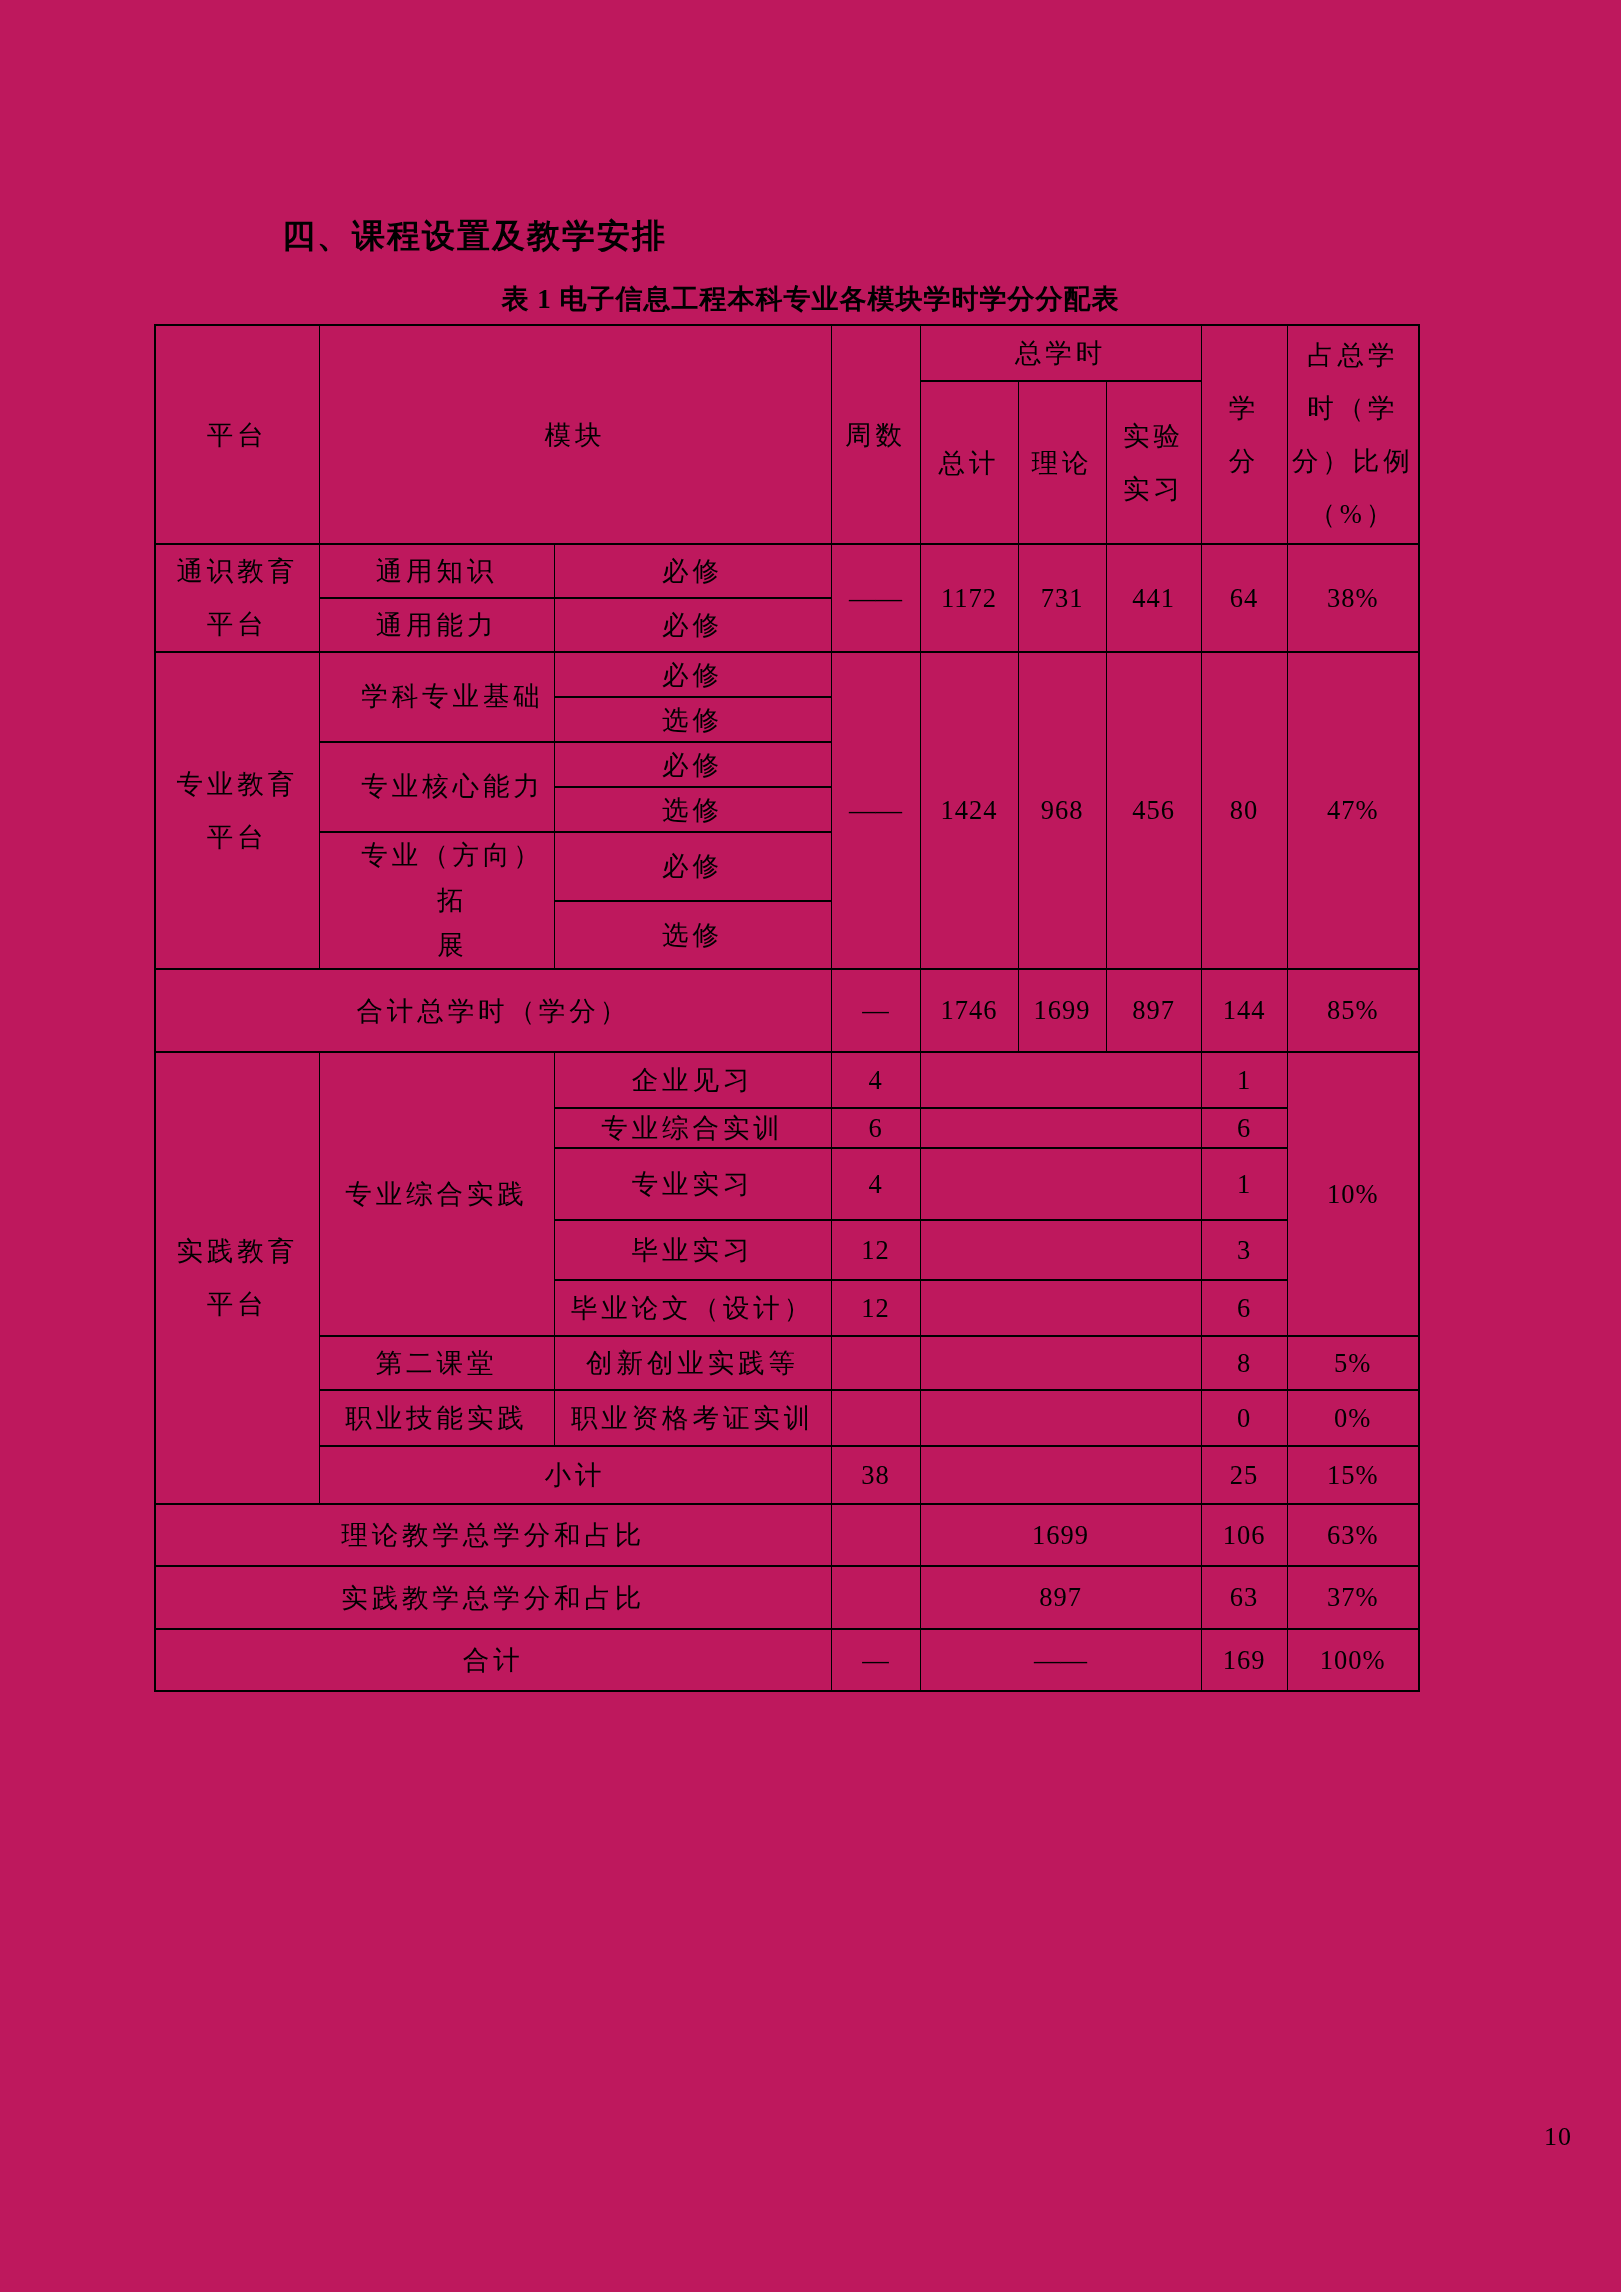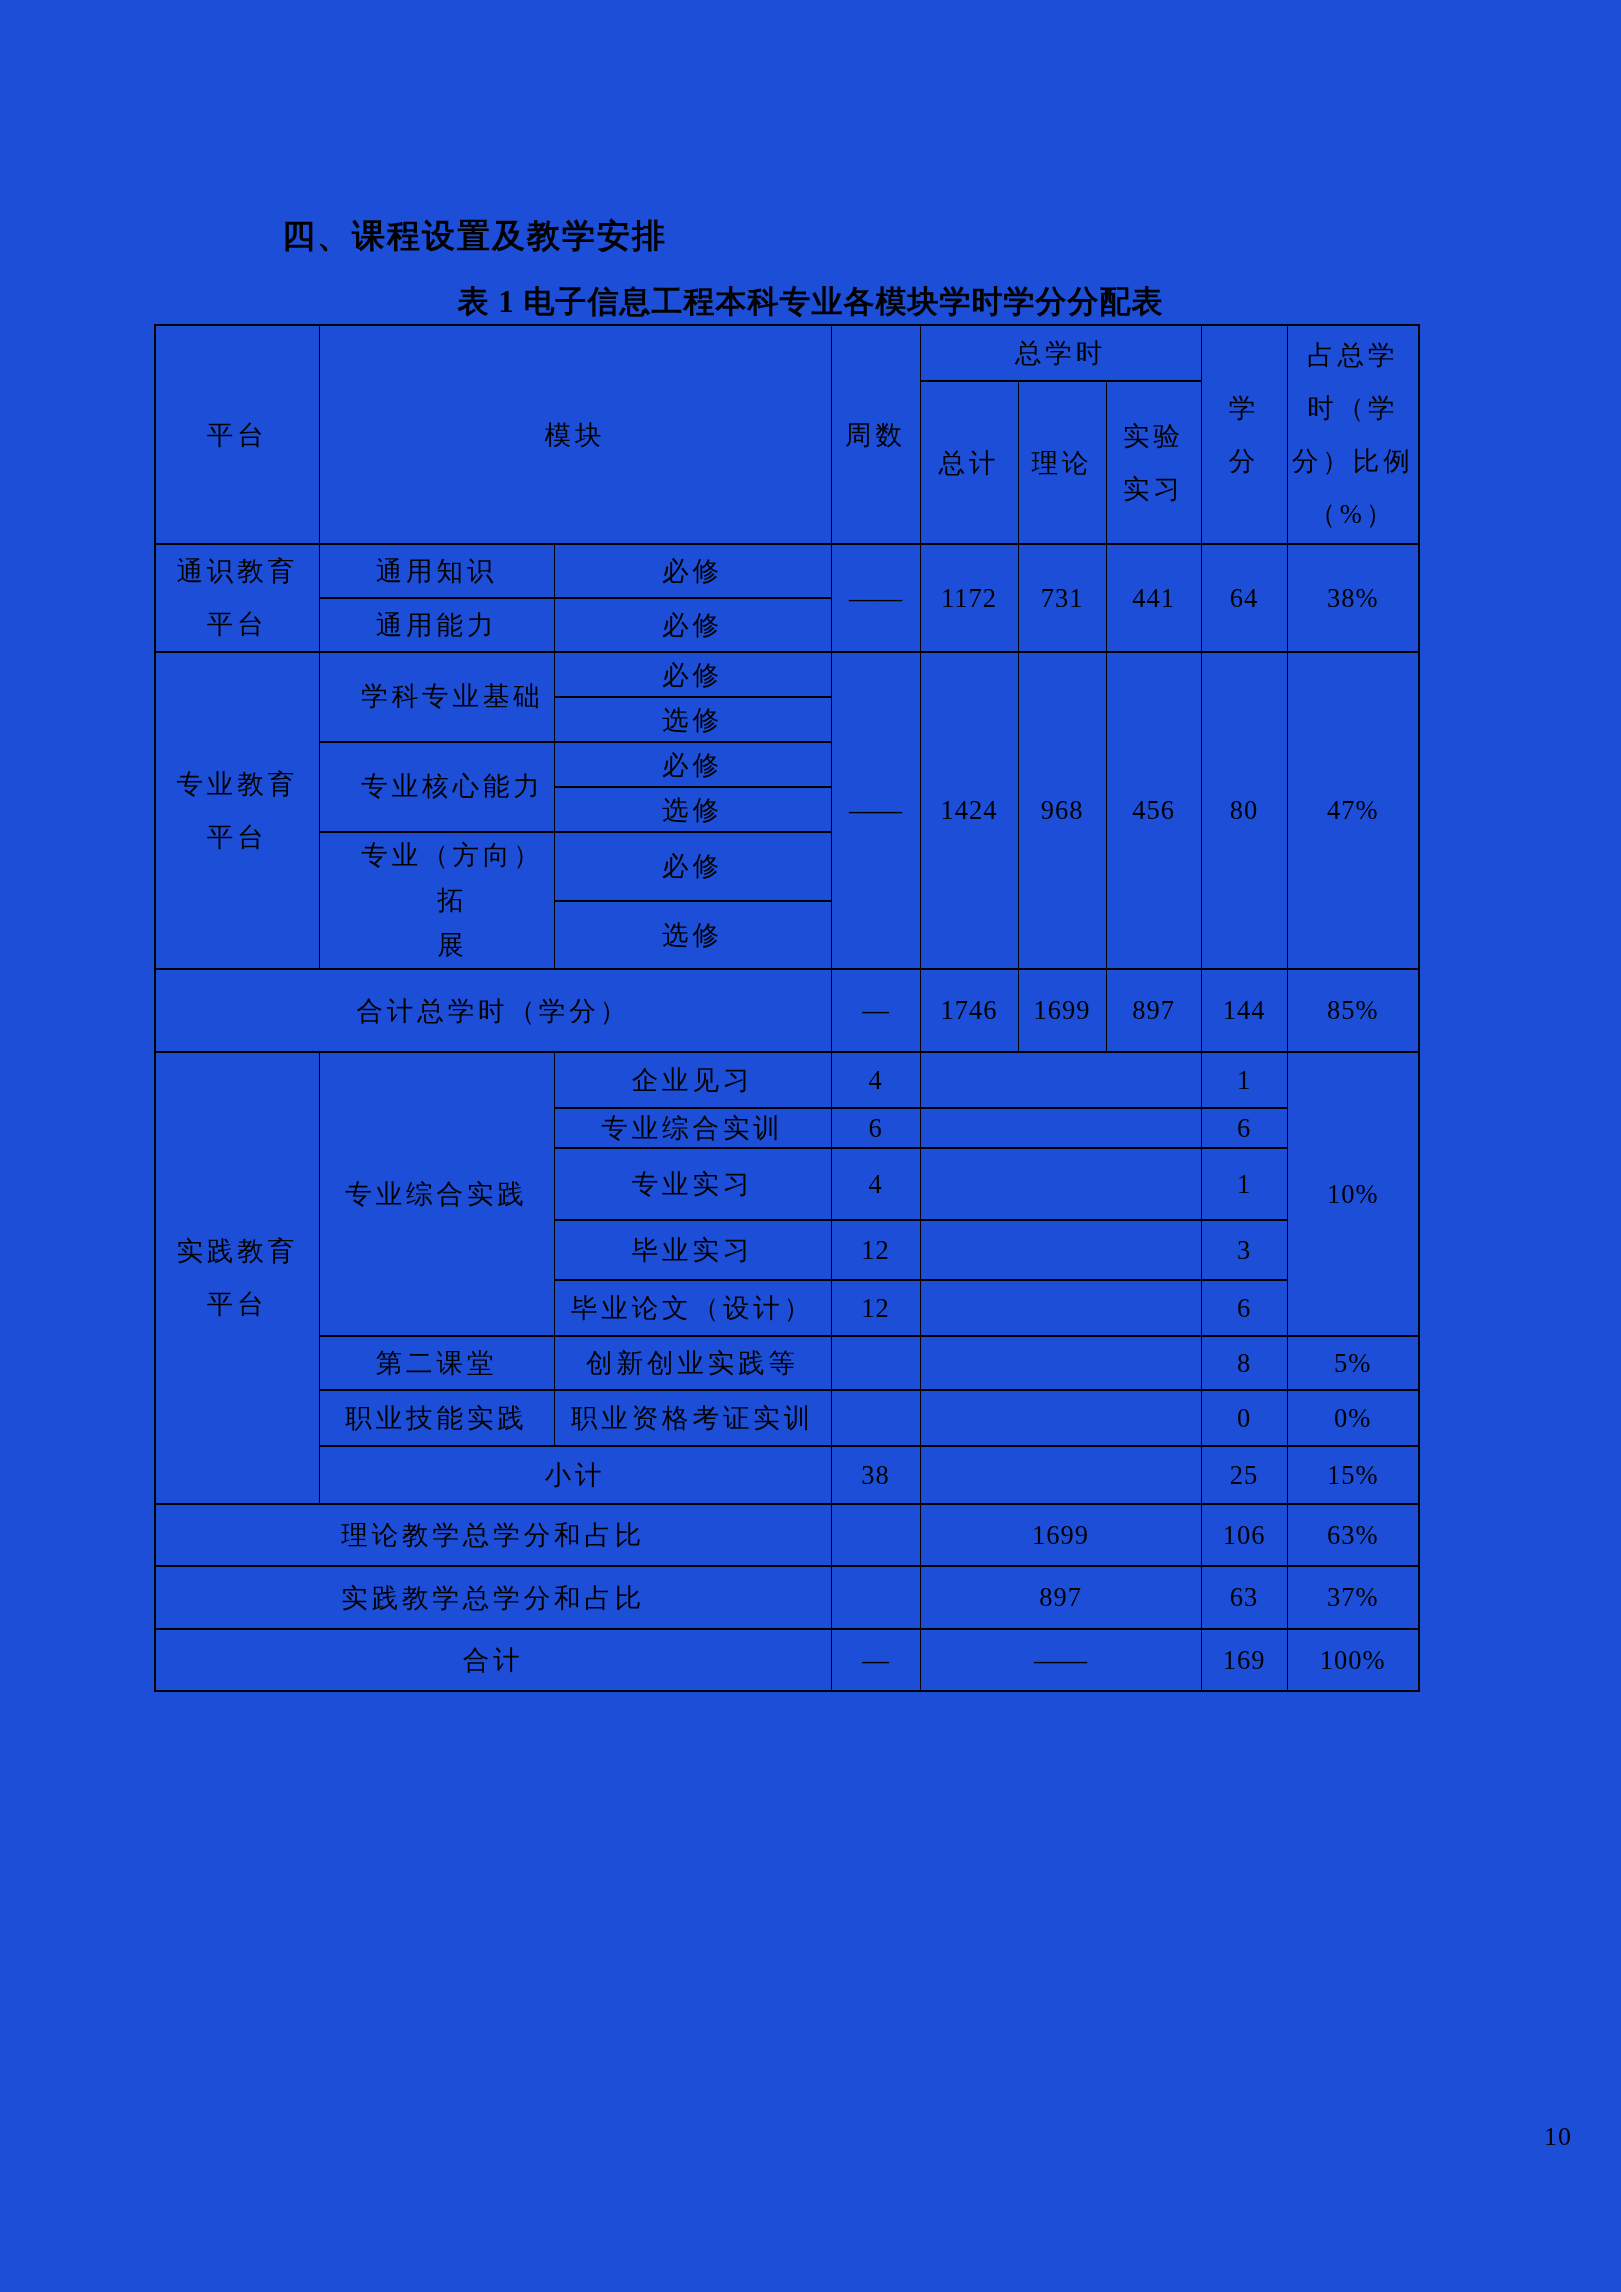--- a/index.html
+++ b/index.html
@@ -1,29 +1,29 @@
 <!DOCTYPE html>
 <html><head>
 <meta charset="utf-8">
 <style>
   html,body { margin:0; padding:0; background:#888; }
   .page {
     position:relative; width:1621px; height:2293px; margin:0 auto;
-    background:#1d4ed8; color:#000;
+    background:#be185d; color:#000;
     font-family:"Liberation Serif","DejaVu Serif",serif;
     overflow:hidden;
   }
   .heading {
     position:absolute; left:282px; top:214px;
     font-size:33px; font-weight:bold; letter-spacing:2px;
     white-space:nowrap;
   }
   .table-title {
     position:absolute; left:0; top:281px; width:1621px;
-    text-align:center; font-size:31px; font-weight:bold; letter-spacing:1px;
+    text-align:center; font-size:27px; font-weight:bold; letter-spacing:1px;
     white-space:nowrap;
   }
   table.main {
     position:absolute; left:154px; top:324px;
     width:1265px; table-layout:fixed; border-collapse:collapse;
     border:2px solid #000; border-bottom:2.9px solid #000;
   }
   td {
     border:1px solid #000;
     border-top-width:2px; border-bottom-width:2px;

